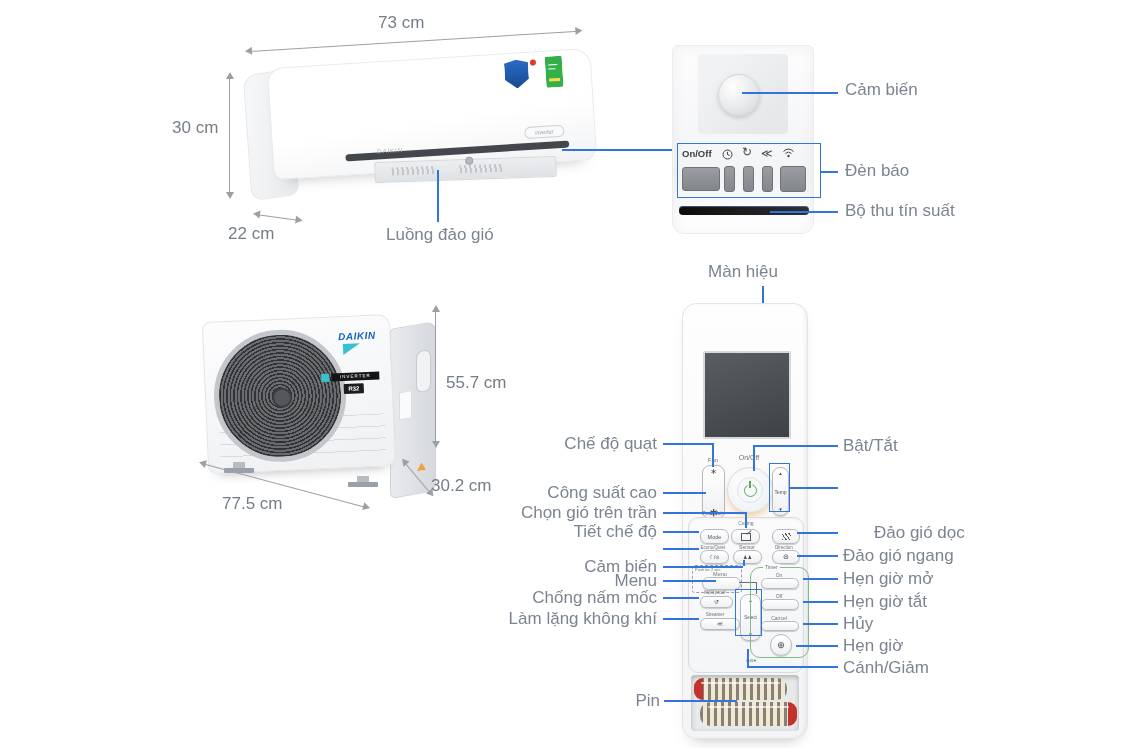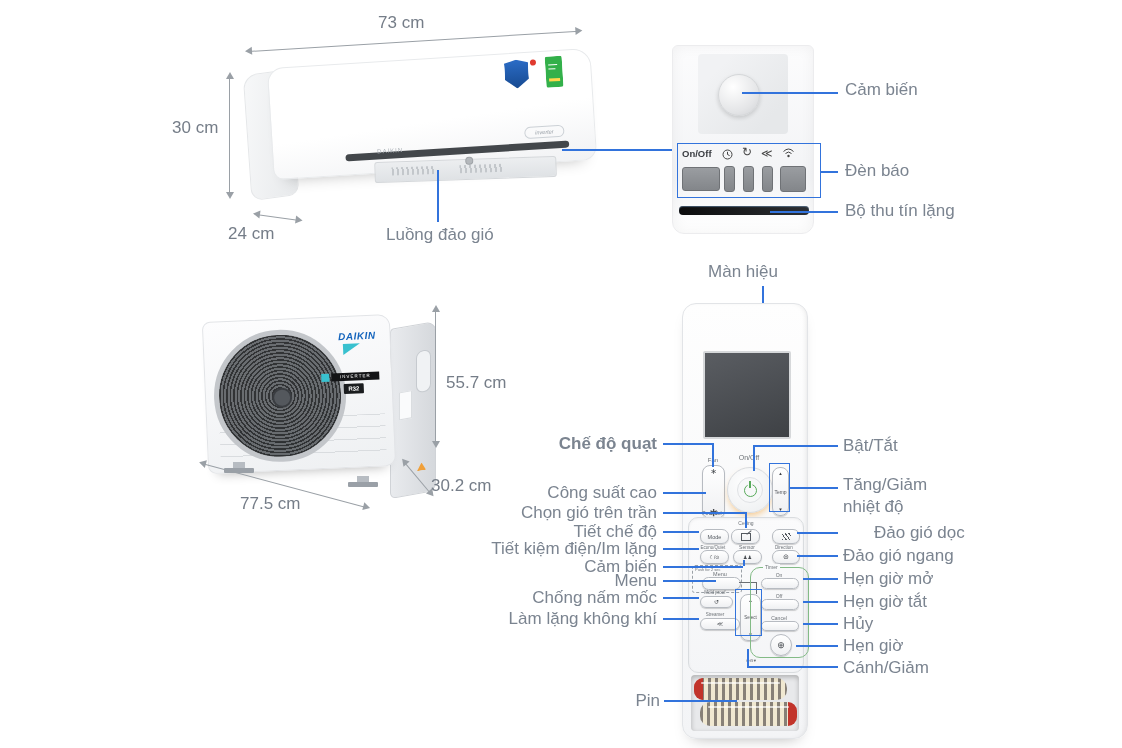--- a/index.html
+++ b/index.html
@@ -132,21 +132,21 @@
 </style>
 </head>
 <body>
 
 <div id="canvas">
 
   <div class="dim" style="left:378px;top:13px;">73 cm</div>
   <div class="arrow" style="left:248px;top:51px;width:332px;transform:rotate(-3.5deg);"></div>
   <div class="dim" style="left:172px;top:118px;">30 cm</div>
   <div class="arrow" style="left:230px;top:75px;width:121px;transform:rotate(90deg);"></div>
-  <div class="dim" style="left:228px;top:224px;">24 cm</div>
+  <div class="dim" style="left:228px;top:224px;">22 cm</div>
   <div class="arrow" style="left:256px;top:214px;width:44px;transform:rotate(8deg);"></div>
 
   <div class="in-cap"></div>
   <div class="in-body">
     <div class="badge-shield"></div>
     <div class="badge-dot"></div>
     <div class="badge-green"></div>
     <div class="in-slot"></div>
     <div class="in-flap">
       <div class="in-vent" style="left:16px;"></div>
@@ -187,21 +187,21 @@
   <div class="ind-rect" style="left:743px;top:166px;width:9px;height:24px;"></div>
   <div class="ind-rect" style="left:762px;top:166px;width:9px;height:24px;"></div>
   <div class="ind-rect" style="left:780px;top:166px;width:24px;height:24px;"></div>
   <div class="bbox" style="left:677px;top:143px;width:142px;height:53px;"></div>
 
   <div class="bl-h" style="left:742px;top:92px;width:96px;"></div>
   <div class="lbl" style="left:845px;top:79px;">Cảm biến</div>
   <div class="bl-h" style="left:820px;top:171px;width:18px;"></div>
   <div class="lbl" style="left:845px;top:160px;">Đèn báo</div>
   <div class="bl-h" style="left:770px;top:211px;width:68px;"></div>
-  <div class="lbl" style="left:845px;top:200px;">Bộ thu tín lặng</div>
+  <div class="lbl" style="left:845px;top:200px;">Bộ thu tín suất</div>
 
   <div class="out-side">
     <div class="out-handle"></div>
     <div class="out-sticker"></div>
     <div class="out-warn"></div>
   </div>
   <div class="out-front">
     <div class="out-slats"></div>
     <div class="out-fan"></div>
     <div class="out-brand">DAIKIN</div>
@@ -209,21 +209,21 @@
     <div class="out-inv">INVERTER</div>
     <div class="out-r32">R32</div>
   </div>
   <div class="foot" style="left:224px;top:468px;"></div>
   <div class="foot" style="left:348px;top:482px;"></div>
 
   <div class="dim" style="left:446px;top:373px;">55.7 cm</div>
   <div class="arrow" style="left:436px;top:308px;width:137px;transform:rotate(90deg);"></div>
   <div class="dim" style="left:431px;top:476px;">30.2 cm</div>
   <div class="arrow" style="left:404px;top:461px;width:43px;transform:rotate(50deg);"></div>
-  <div class="dim" style="left:240px;top:494px;">77.5 cm</div>
+  <div class="dim" style="left:222px;top:494px;">77.5 cm</div>
   <div class="arrow" style="left:202px;top:463px;width:171px;transform:rotate(15deg);"></div>
 
   <div class="lbl" style="left:690px;top:261px;width:106px;text-align:center;">Màn hiệu</div>
   <div class="bl-v" style="left:762px;top:286px;height:64px;"></div>
 
   <div class="remote">
     <div class="screen"></div>
 
     <div class="rmini" style="left:19px;top:153px;width:22px;">Fan</div>
     <div class="rocker" style="left:19px;top:161px;width:21px;height:46px;">
@@ -312,55 +312,53 @@
         </div>
       <div class="battery" style="left:9px;top:27px;width:97px;height:24px;">
           <span class="bcap" style="right:0;border-radius:0 10px 10px 0;"></span>
         </div>
     </div>
   </div>
 
   <div class="bbox" style="left:769px;top:463px;width:19px;height:47px;"></div>
   <div class="bbox" style="left:735px;top:589px;width:25px;height:45px;"></div>
 
-  <div class="lbl" style="right:465px;top:433px;font-weight:bold;">Chế độ quạt</div>
+  <div class="lbl" style="right:465px;top:433px;">Chế độ quạt</div>
   <div class="bl-h" style="left:663px;top:443px;width:50px;"></div>
   <div class="bl-v" style="left:712px;top:443px;height:24px;"></div>
 
   <div class="lbl" style="right:465px;top:482px;">Công suất cao</div>
   <div class="bl-h" style="left:663px;top:492px;width:43px;"></div>
 
   <div class="lbl" style="right:465px;top:502px;">Chọn gió trên trần</div>
   <div class="bl-h" style="left:663px;top:512px;width:82px;"></div>
   <div class="bl-v" style="left:745px;top:512px;height:16px;"></div>
 
   <div class="lbl" style="right:465px;top:521px;">Tiết chế độ</div>
   <div class="bl-h" style="left:663px;top:531px;width:36px;"></div>
 
-  <div class="lbl" style="right:465px;top:538px;">Tiết kiệm điện/Im lặng</div>
   <div class="bl-h" style="left:663px;top:548px;width:36px;"></div>
 
   <div class="lbl" style="right:465px;top:556px;">Cảm biến</div>
   <div class="bl-h" style="left:663px;top:566px;width:80px;"></div>
   <div class="bl-v" style="left:743px;top:560px;height:6px;"></div>
 
   <div class="lbl" style="right:465px;top:570px;">Menu</div>
   <div class="bl-h" style="left:663px;top:580px;width:53px;"></div>
 
   <div class="lbl" style="right:465px;top:587px;">Chống nấm mốc</div>
   <div class="bl-h" style="left:663px;top:597px;width:36px;"></div>
 
   <div class="lbl" style="right:465px;top:608px;">Làm lặng không khí</div>
   <div class="bl-h" style="left:663px;top:618px;width:36px;"></div>
 
   <div class="lbl" style="left:843px;top:435px;">Bật/Tắt</div>
   <div class="bl-h" style="left:753px;top:445px;width:85px;"></div>
   <div class="bl-v" style="left:753px;top:445px;height:26px;"></div>
 
-  <div class="lbl" style="left:843px;top:474px;width:100px;white-space:normal;">Tăng/Giảm nhiệt độ</div>
   <div class="bl-h" style="left:790px;top:487px;width:48px;"></div>
 
   <div class="lbl" style="left:843px;top:522px;margin-left:31px;">Đảo gió dọc</div>
   <div class="bl-h" style="left:797px;top:532px;width:41px;"></div>
 
   <div class="lbl" style="left:843px;top:545px;">Đảo gió ngang</div>
   <div class="bl-h" style="left:797px;top:555px;width:41px;"></div>
 
   <div class="lbl" style="left:843px;top:568px;">Hẹn giờ mở</div>
   <div class="bl-h" style="left:803px;top:578px;width:35px;"></div>

